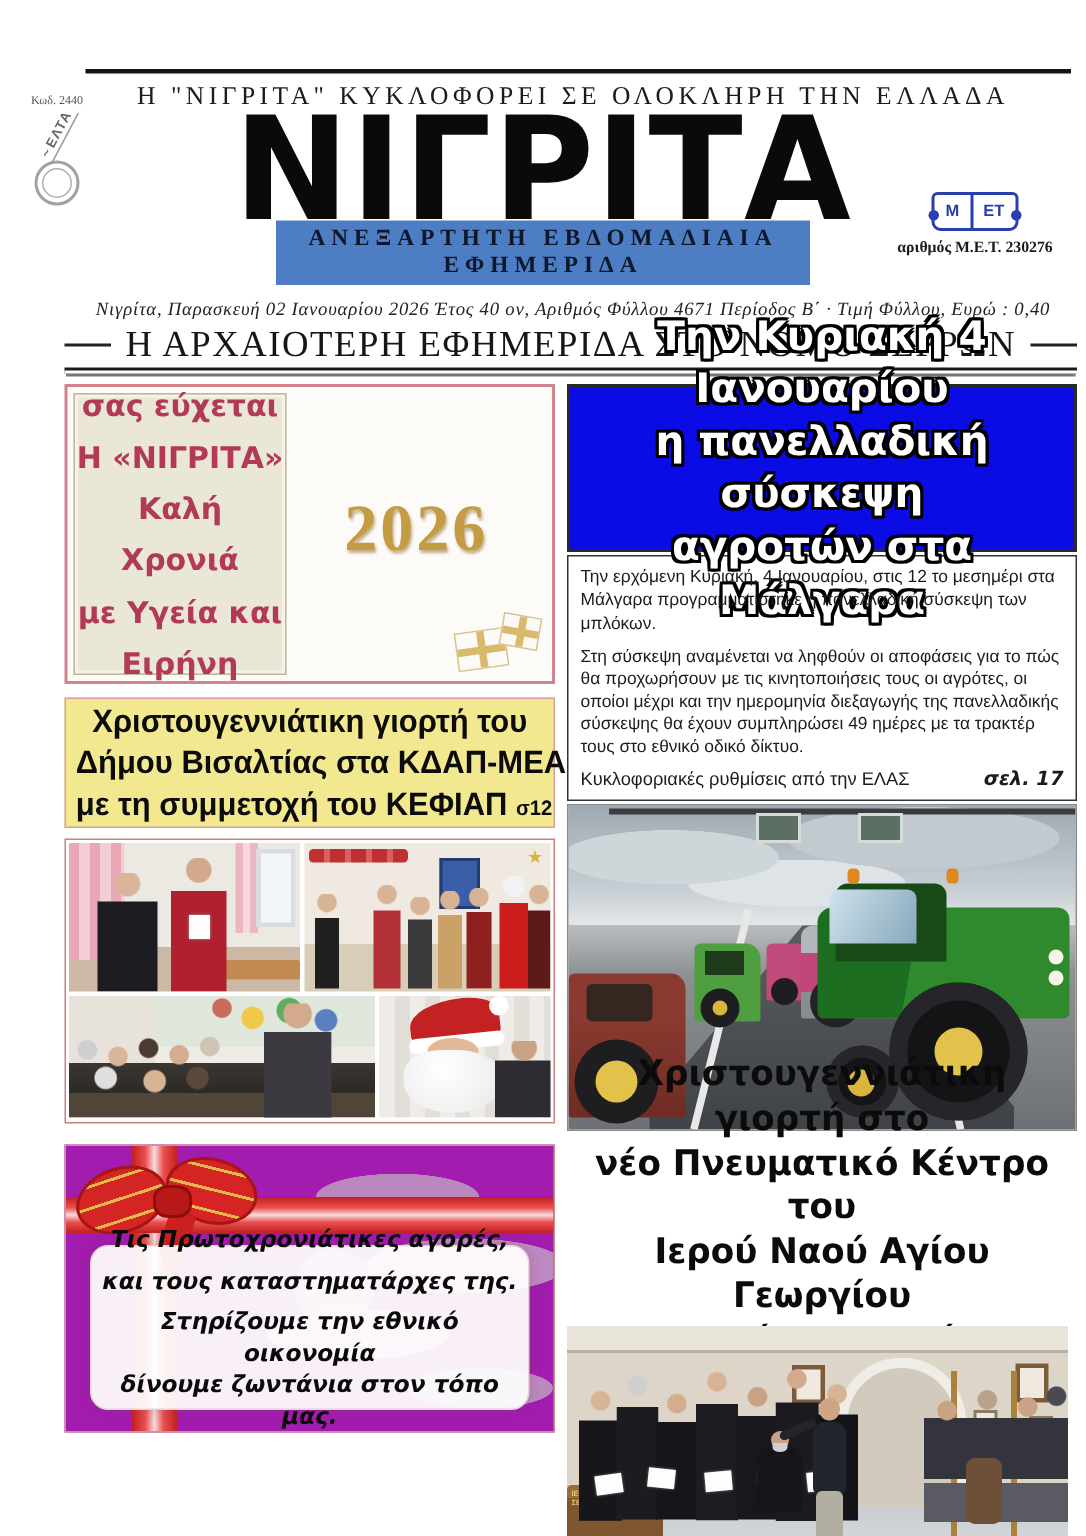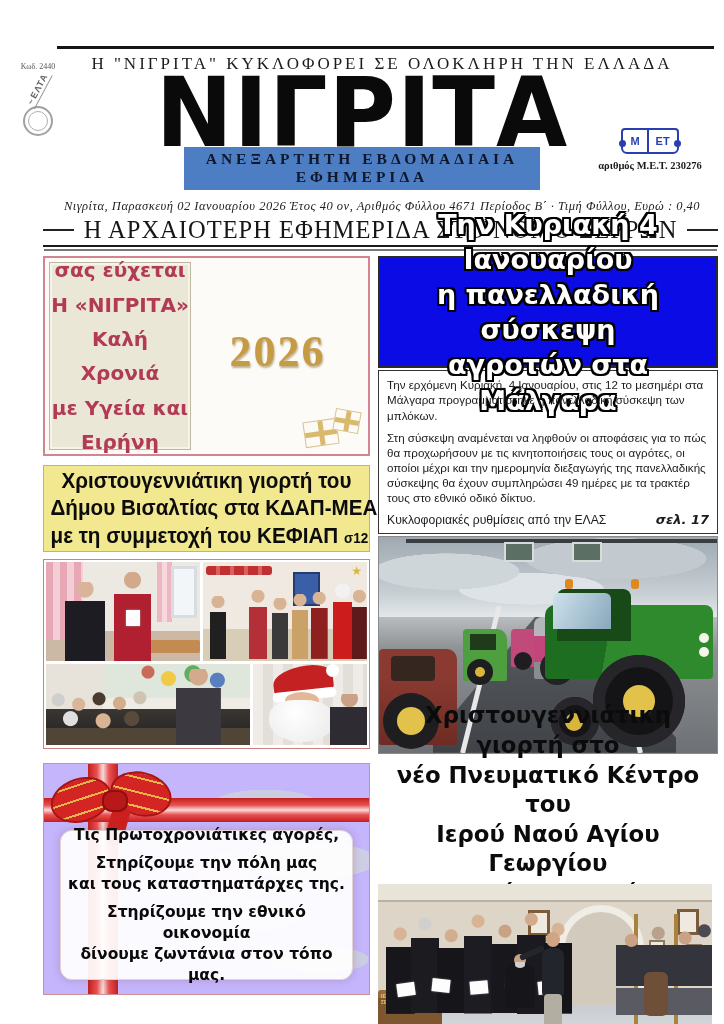--- a/index.html
+++ b/index.html
@@ -175,21 +175,21 @@
   .santa-hat { position:absolute; left:18%; top:2%; width:52%; height:34%;
     background:#c42222; border-radius:60% 40% 20% 20%; transform:rotate(-6deg); }
   .santa-hat::after { content:""; position:absolute; left:-4%; bottom:-6px; width:108%; height:10px; background:#fff; border-radius:6px; }
   .santa-pom { position:absolute; left:64%; top:0; width:13px; height:13px; background:#fff; border-radius:50%; }
   .santa-face { position:absolute; left:28%; top:34%; width:30%; height:22%; background:#e2b896; border-radius:50%; }
   .santa-beard { position:absolute; left:14%; top:44%; width:58%; height:52%;
     background:radial-gradient(circle at 40% 30%, #ffffff, #e8e8e8); border-radius:46% 54% 60% 60%; }
   .phD .man { --c:#2e2b33; --skin:#caa285; --hr:8px; right:-2%; bottom:0; width:34%; height:64%; }
   
   .promo {
-    position:relative; margin-top:14px; height:232px; border:1px solid #d09090; background:#c4b5fd; overflow:hidden;
+    position:relative; margin-top:14px; height:192px; border:1px solid #d09090; background:#a21caf; overflow:hidden;font-style:italic;
   }
   .promo .branches {
     position:absolute; inset:0; opacity:0.55;
     background:
       radial-gradient(ellipse 90px 26px at 68% 18%, #cfe0cc 0 60%, transparent 61%),
       radial-gradient(ellipse 110px 30px at 82% 42%, #d5e4d2 0 60%, transparent 61%),
       radial-gradient(ellipse 100px 28px at 60% 66%, #d8e6d5 0 60%, transparent 61%),
       radial-gradient(ellipse 80px 22px at 85% 85%, #d2e2cf 0 60%, transparent 61%),
       radial-gradient(circle at 55% 50%, #e9c8c8 0 26px, transparent 27px);
   }
@@ -438,21 +438,20 @@
           <div class="loop l" data-interactable="false"></div>
           <div class="loop r" data-interactable="false"></div>
           <div class="tail" data-interactable="false"></div>
           <div class="knot" data-interactable="false"></div>
         </div>
         <div class="promo-panel" data-interactable="false">
           <div class="pgroup" data-interactable="false">
             <div data-interactable="false">Τις Πρωτοχρονιάτικες  αγορές,</div>
           </div>
           <div class="pgroup" data-interactable="false">
-            <div data-interactable="false">Στηρίζουμε την πόλη μας</div>
             <div data-interactable="false">και τους καταστηματάρχες της.</div>
           </div>
           <div class="pgroup" data-interactable="false">
             <div data-interactable="false">Στηρίζουμε την εθνικό οικονομία</div>
             <div data-interactable="false">δίνουμε ζωντάνια στον τόπο μας.</div>
           </div>
         </div>
       </div>
     </div>
 

